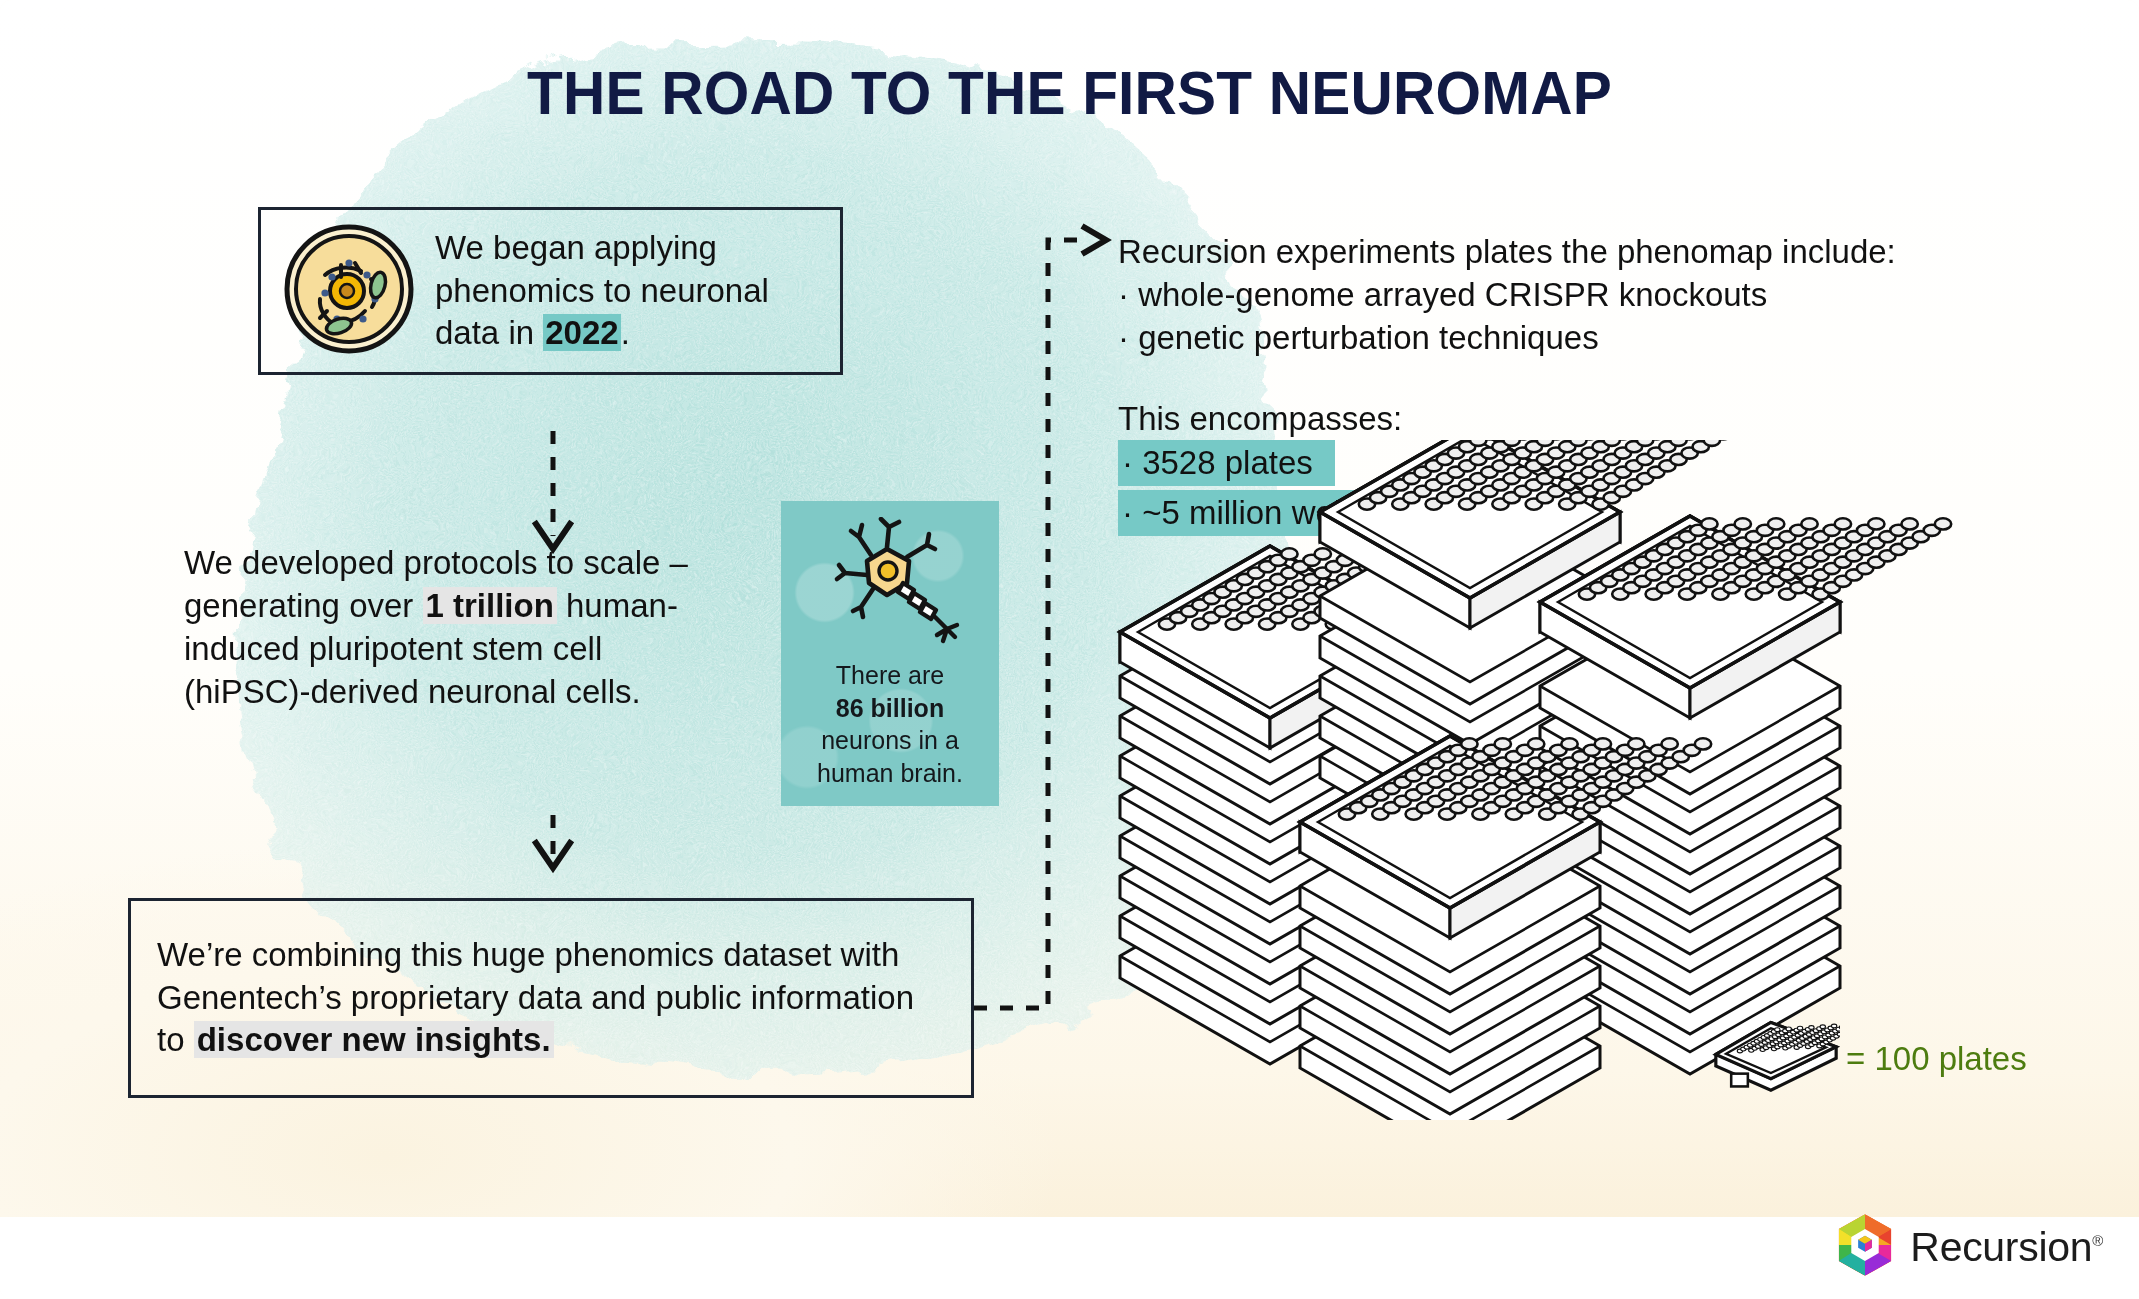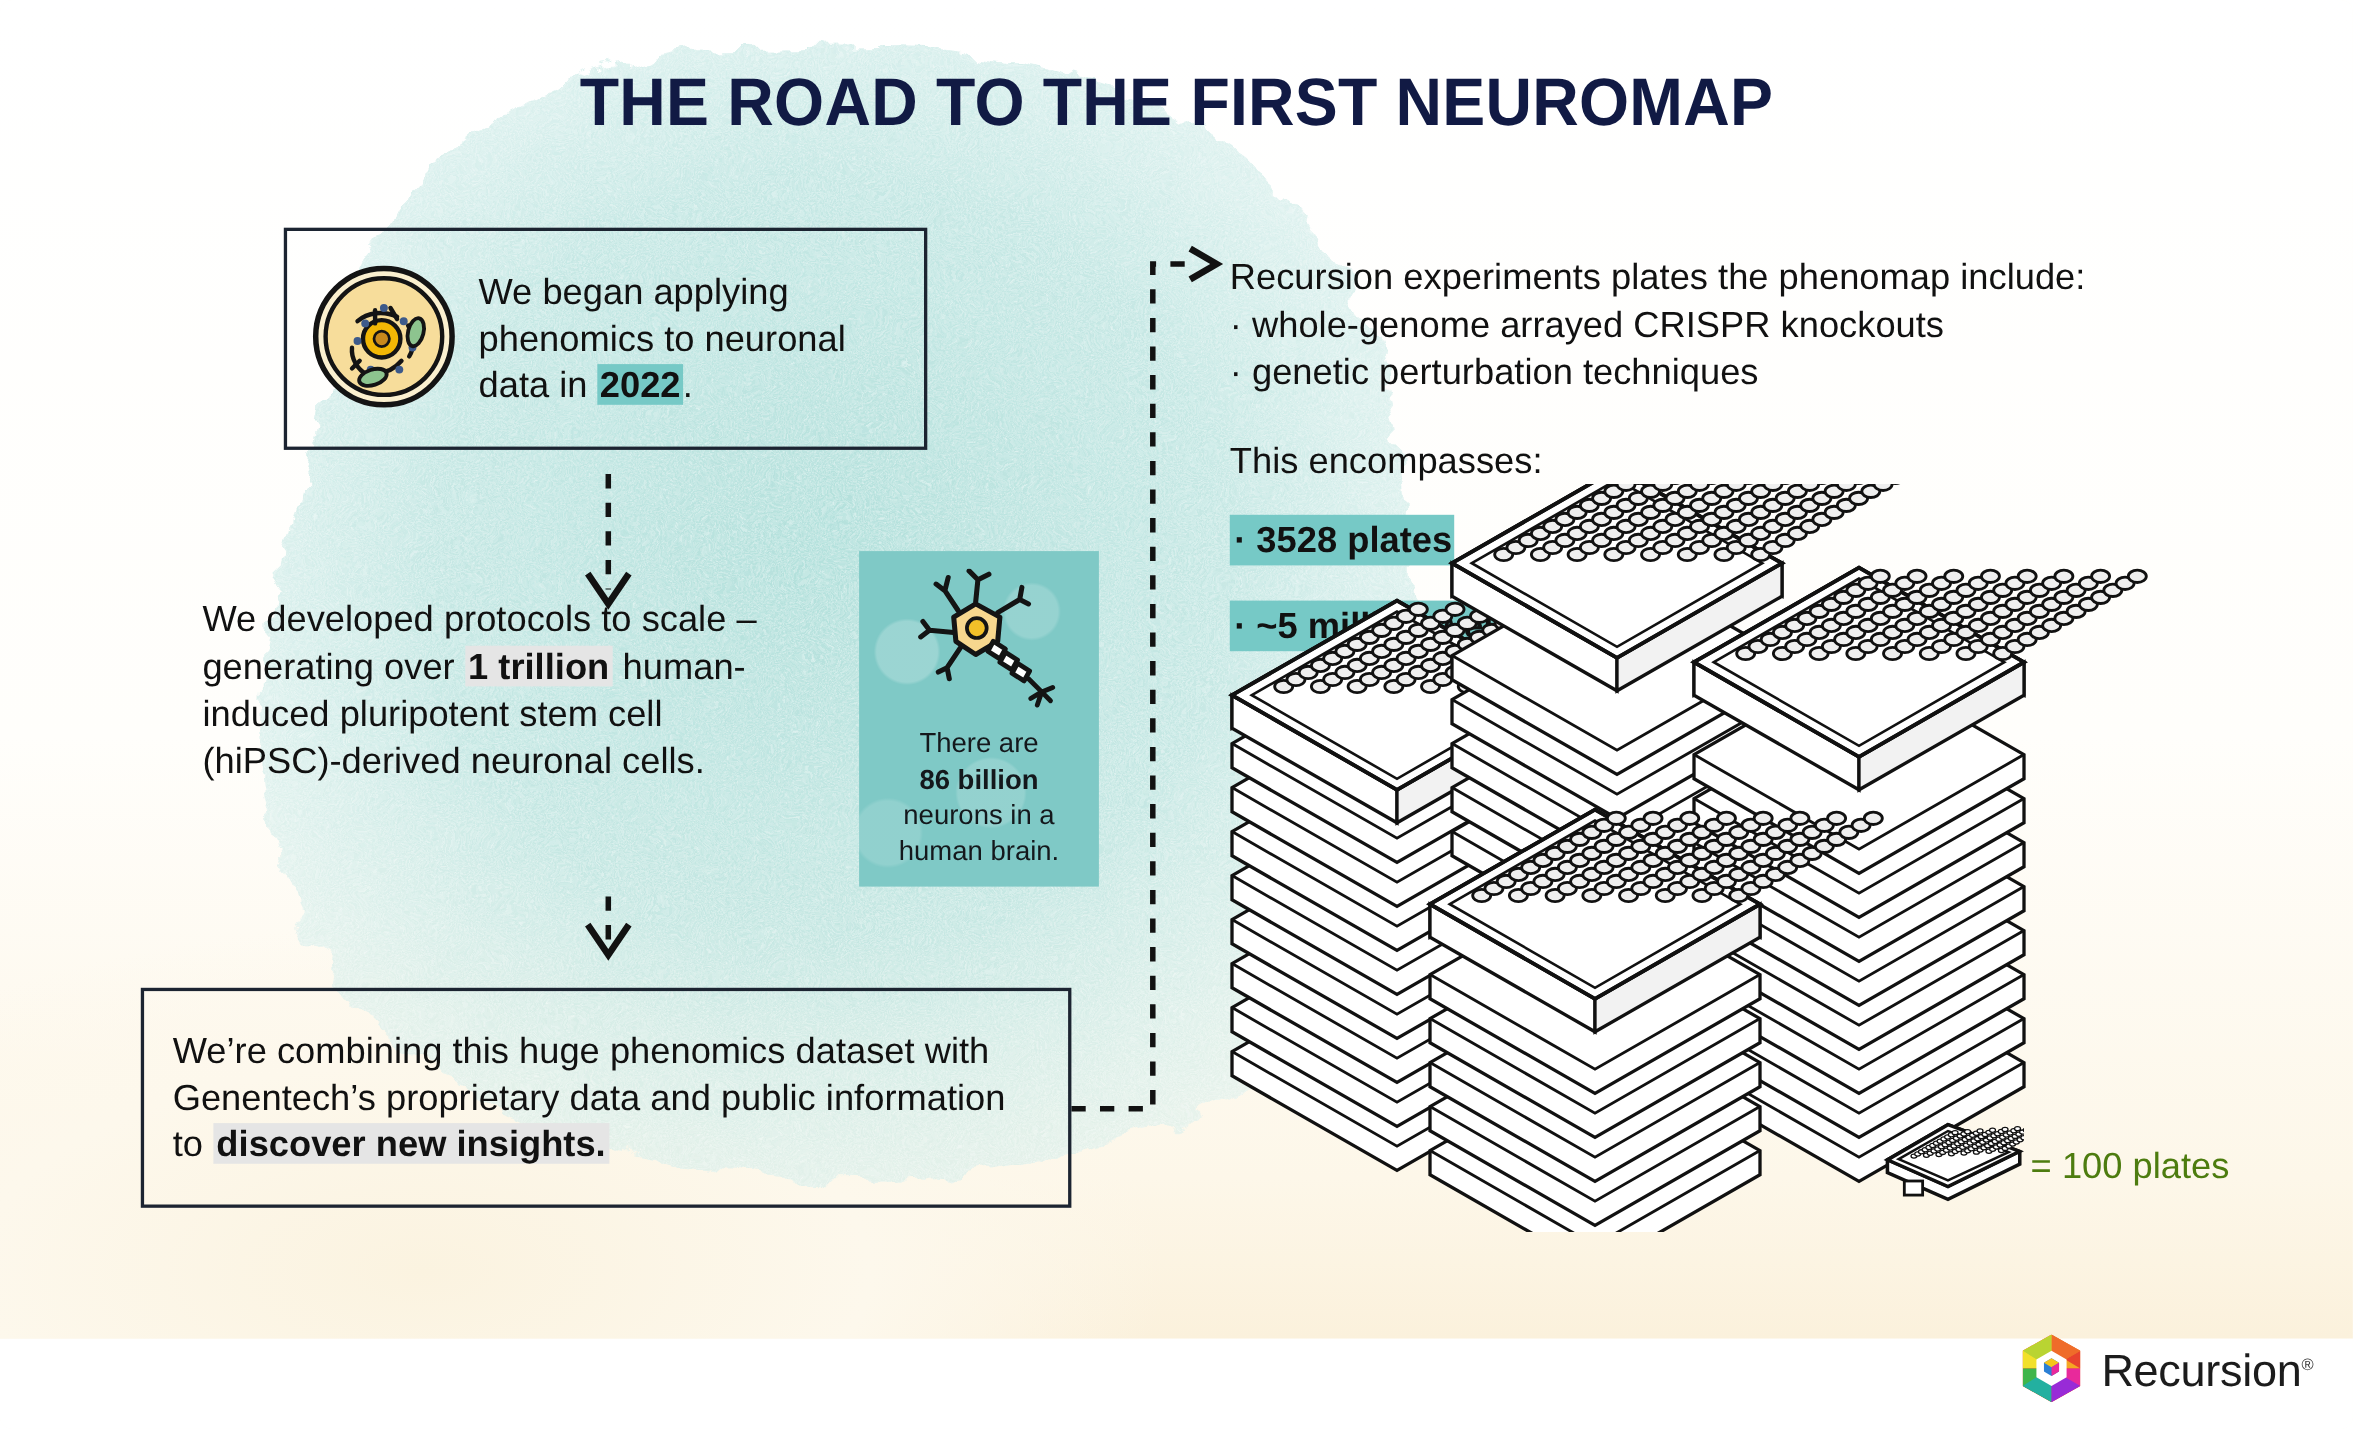--- a/index.html
+++ b/index.html
@@ -74,21 +74,21 @@
   }
   .hl-soft{
     background:#e5e5e5;
     font-weight:bold;
     padding:0 3px;
     box-decoration-break:clone;
     -webkit-box-decoration-break:clone;
   }
 
   
-  #box1{ left:258px; top:207px; width:585px; height:202px; }
+  #box1{ left:258px; top:207px; width:585px; height:168px; }
   #box1 .inner{
     display:flex; align-items:center; height:100%;
     padding:0 14px 0 18px; box-sizing:border-box; gap:16px;
   }
   #box1 .txt{ flex:1; }
 
   
   #para2{
     position:absolute;
     left:152px; top:542px; width:620px;margin-left:32px;
@@ -134,24 +134,23 @@
     position:absolute;
     left:1118px; top:230px; width:940px;
     color:#111111;
     font-size:33px;
     line-height:1.31;
   }
   #right-text .grp2{ margin-top:37px; }
   #right-text .bullet-hl{
     display:inline-block;
     background:#76c9c6;
-    font-weight:bold;
-    padding:1px 2px 2px 4px;
+    font-weight:normal;
+    padding:1px 22px 2px 4px;
     margin-bottom:4px;
-    margin-top:28px;
   }
 
   
   .dash-svg{position:absolute;left:0;top:0;width:2139px;height:1299px;pointer-events:none;overflow:visible;}
 
   
   #plates{
     position:absolute;
     left:1110px; top:440px; width:1010px; height:680px;
   }

